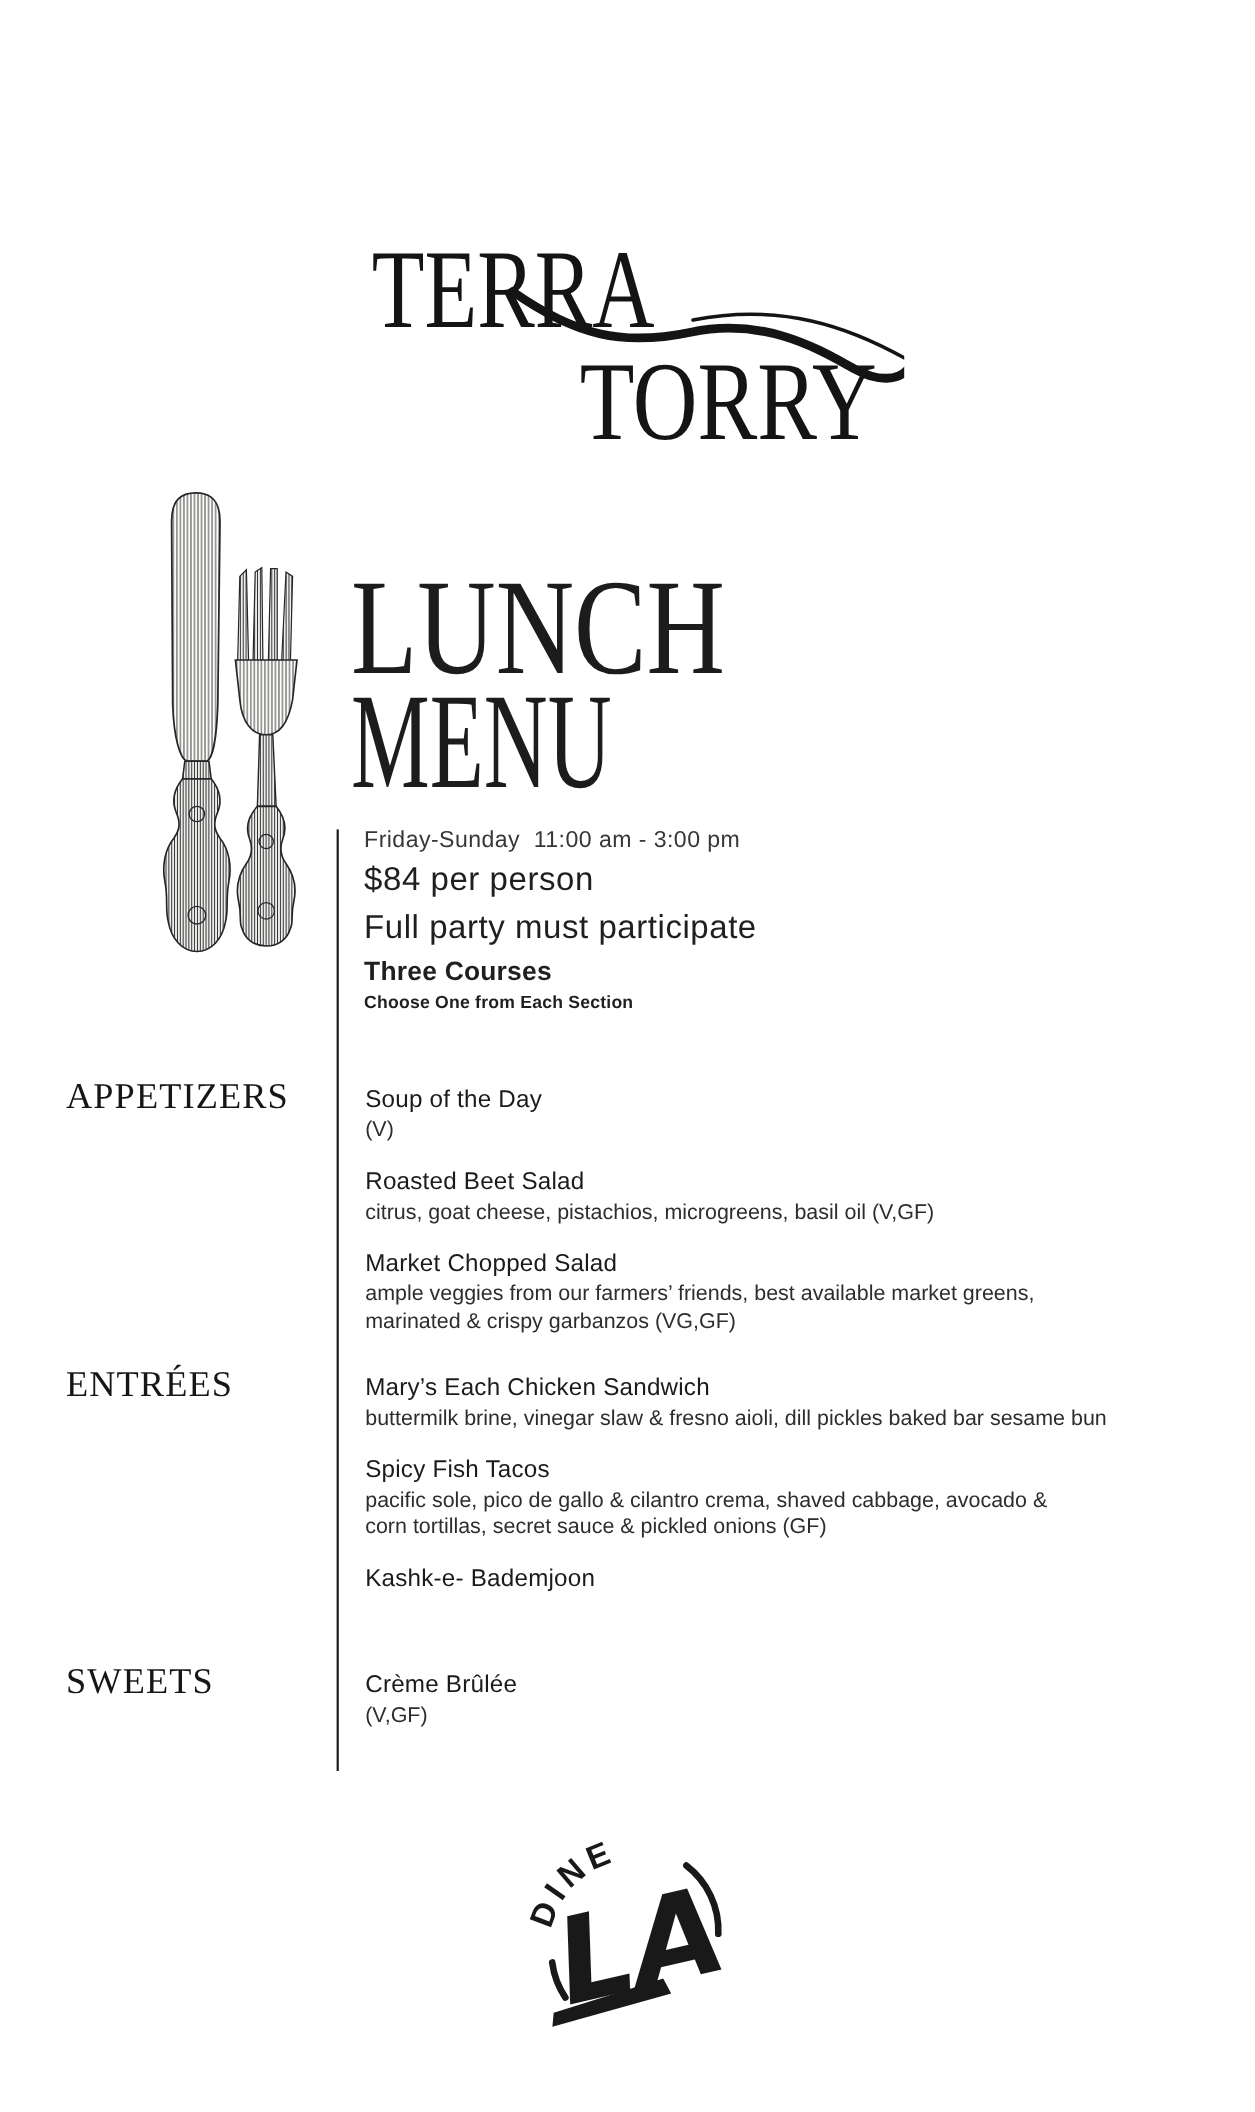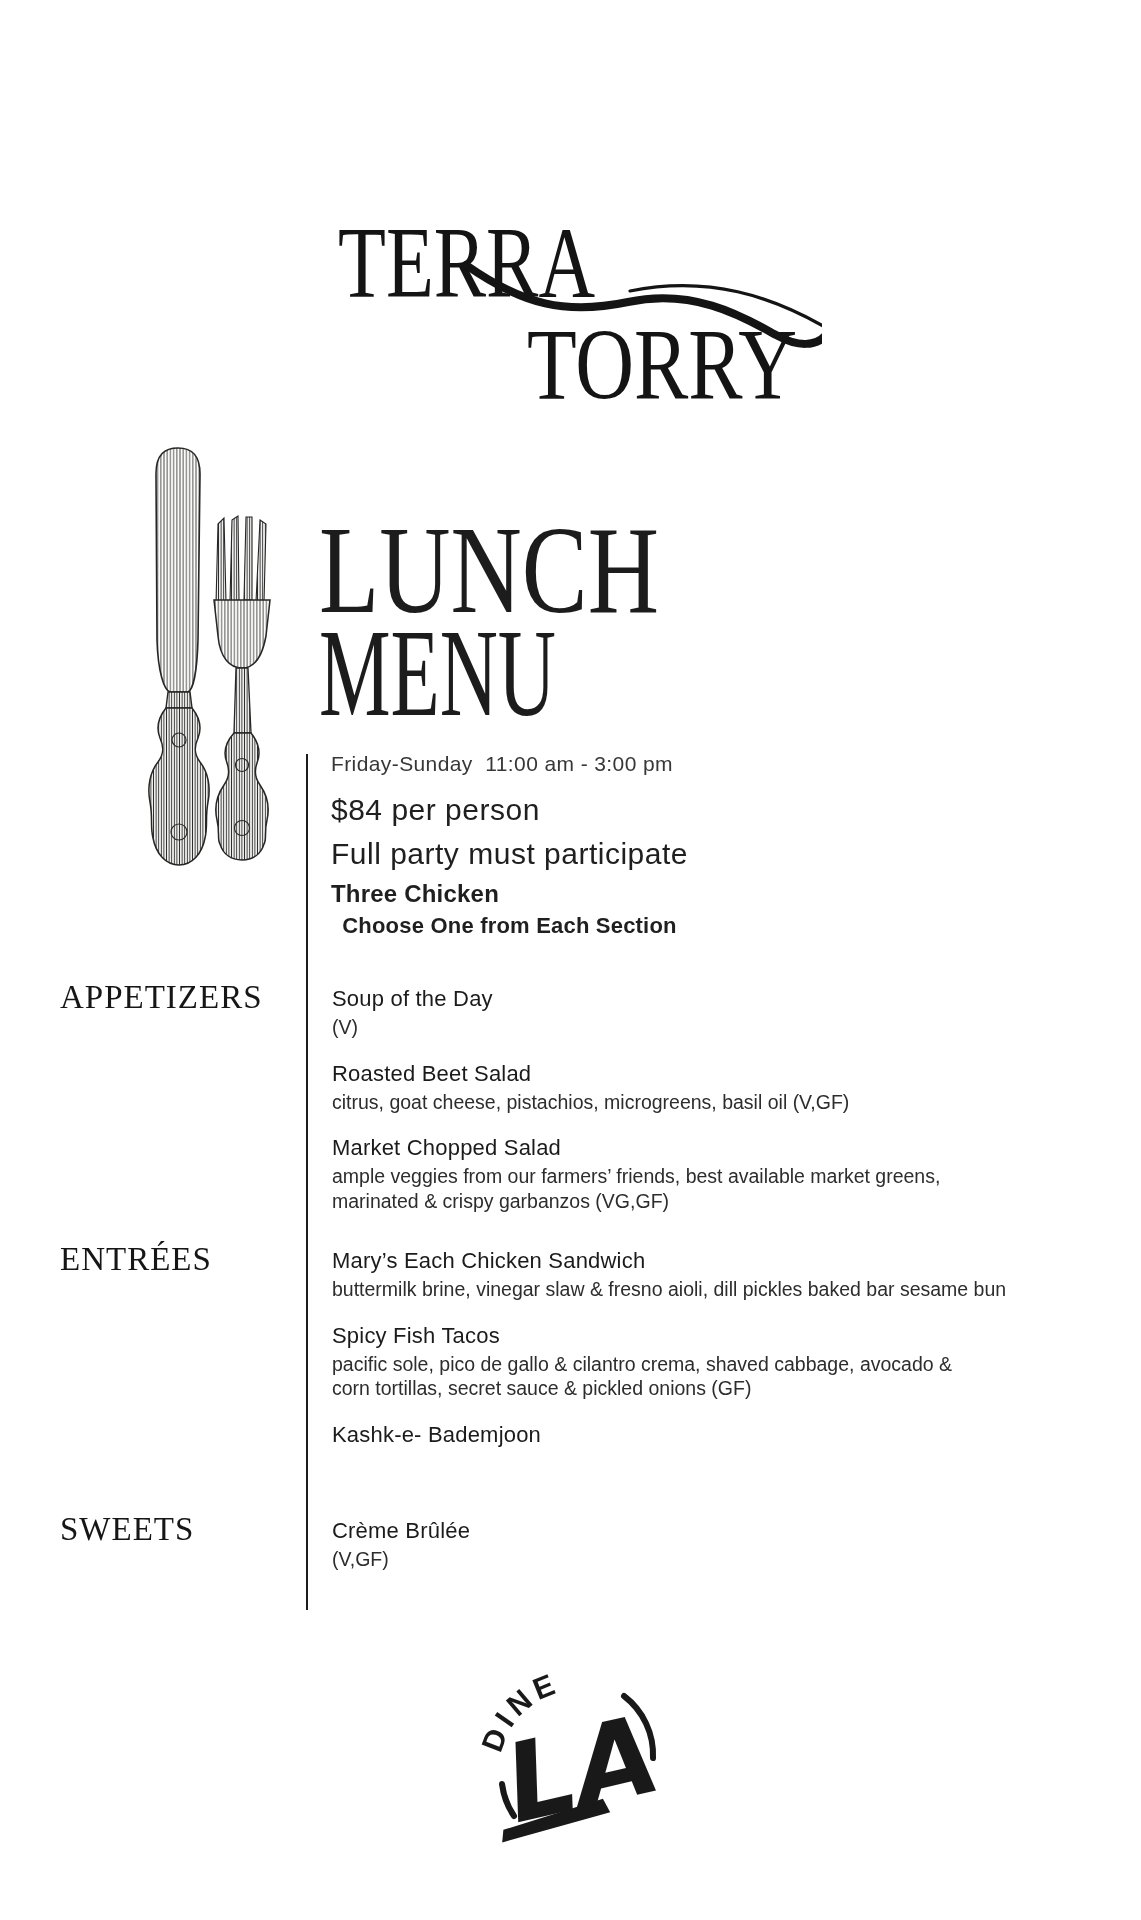--- a/index.html
+++ b/index.html
@@ -12,25 +12,25 @@
   #brand-logo{position:absolute;left:298px;top:203px;width:524px;height:215px;}
   .brand-text{font-family:"Liberation Serif",serif;fill:#141414;}
   .swoosh{fill:none;stroke:#141414;stroke-linecap:round;}
   
   #cutlery{position:absolute;left:108px;top:440px;width:180px;height:430px;}
   
   #menu-title{position:absolute;left:315px;top:515px;width:350px;height:205px;}
   .title-text{font-family:"Liberation Serif",serif;fill:#1c1c1c;font-weight:normal;}
   
   #info{position:absolute;left:331px;top:752px;color:#1f1f1f;}
-  .schedule{font-size:21px;letter-spacing:.4px;color:#373737;white-space:pre;margin-bottom:17px;}
+  .schedule{font-size:21px;letter-spacing:.4px;color:#373737;white-space:pre;margin-bottom:7px;}
   .price{font-size:30px;letter-spacing:.5px;margin-bottom:10px;}
   .policy{font-size:30px;letter-spacing:.5px;margin-bottom:9px;}
   .courses{font-size:24px;font-weight:600;margin-bottom:5px;letter-spacing:.2px;}
-  .instruction{font-size:22px;font-weight:600;letter-spacing:.2px;text-align:center;}
+  .instruction{font-size:16px;font-weight:600;letter-spacing:.2px;}
   
   #divider{position:absolute;left:306px;top:754px;width:2px;height:856px;background:#1c1c1c;}
   
   .section{position:absolute;left:60px;width:1010px;display:flex;}
   .section-header{
     width:230px;flex:none;
     font-family:"Liberation Serif",serif;font-size:33px;color:#161616;
     letter-spacing:1px;margin-top:-7px;
   }
   .section-items{margin-left:42px;width:738px;}
@@ -90,21 +90,21 @@
 
 <svg id="menu-title" viewBox="0 0 350 205">
   <text class="title-text" x="4" y="97" font-size="124" textLength="340" lengthAdjust="spacingAndGlyphs">LUNCH</text>
   <text class="title-text" x="4" y="200" font-size="124" textLength="237" lengthAdjust="spacingAndGlyphs">MENU</text>
 </svg>
 
 <div id="info">
   <div class="schedule">Friday-Sunday  11:00 am - 3:00 pm</div>
   <div class="price">$84 per person</div>
   <div class="policy">Full party must participate</div>
-  <div class="courses">Three Chicken</div>
+  <div class="courses">Three Courses</div>
   <div class="instruction">Choose One from Each Section</div>
 </div>
 
 <div id="divider"></div>
 
 <div class="section" id="section-appetizers">
   <div class="section-header">APPETIZERS</div>
   <div class="section-items">
     <div class="menu-item">
       <div class="item-name">Soup of the Day</div>

